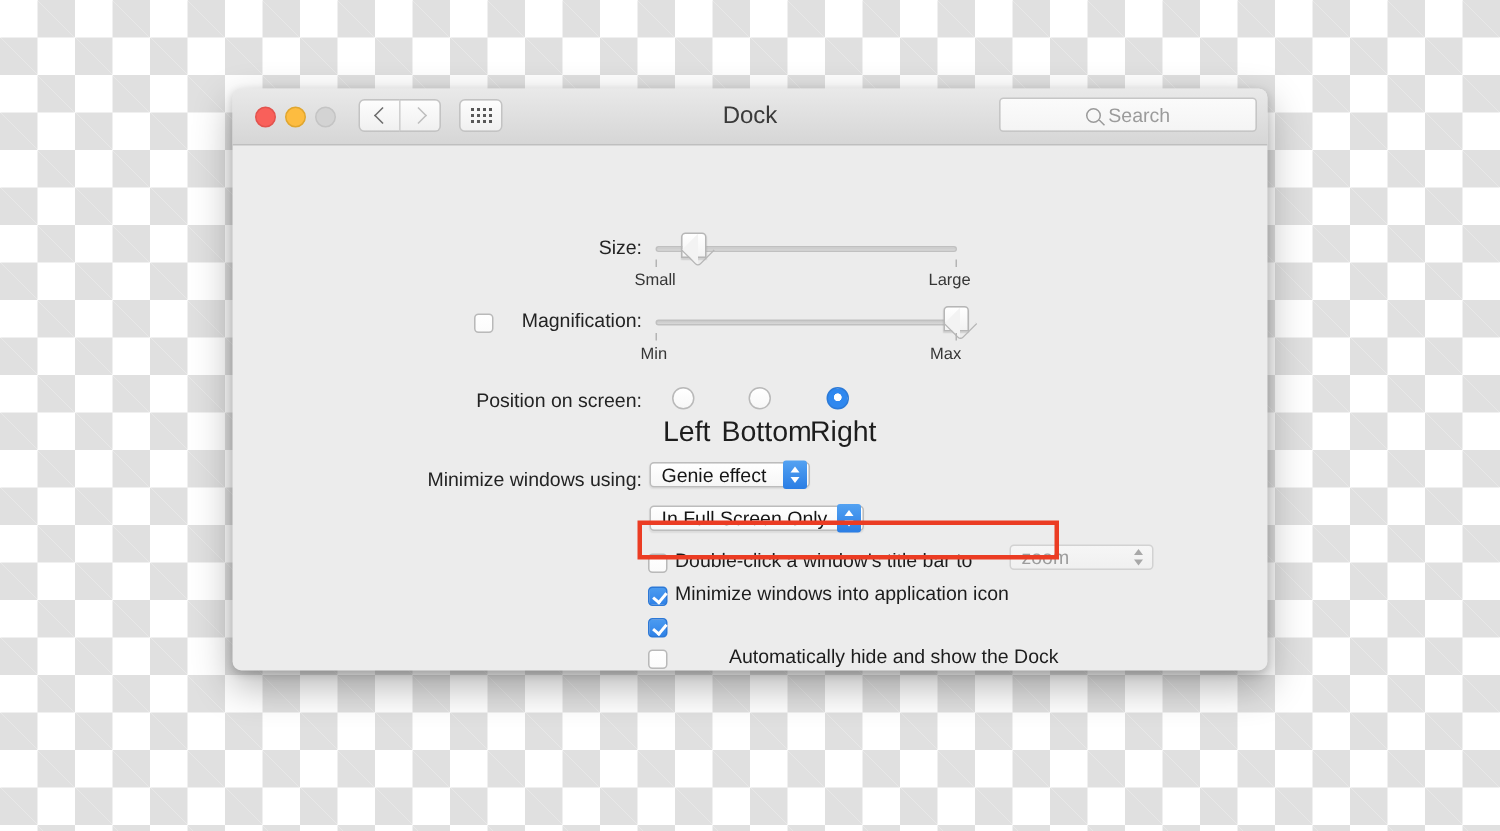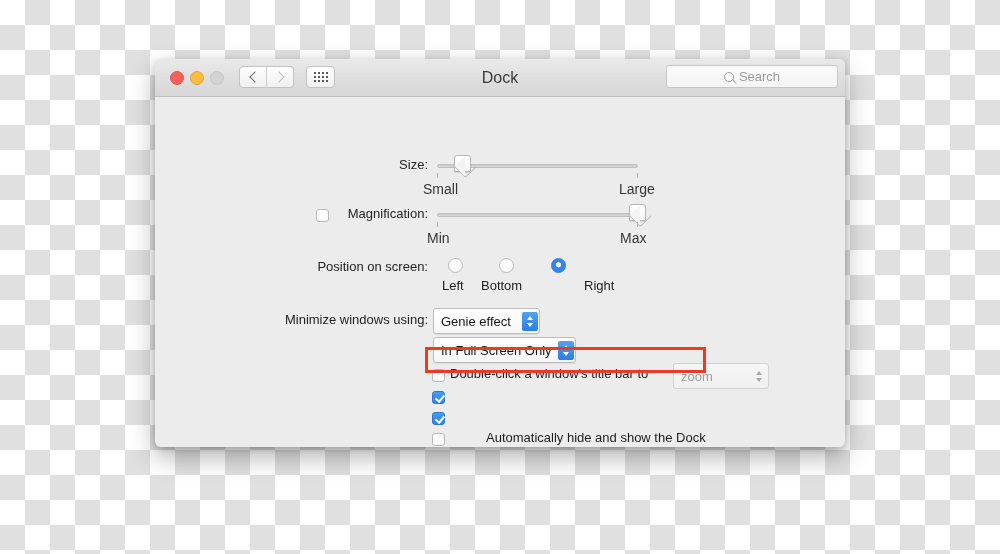--- a/index.html
+++ b/index.html
@@ -195,21 +195,21 @@
     border-radius: 0 0 0 3px;
   }
   .tick {
     position: absolute;
     width: 1px;
     height: 5px;
     background: #b4b4b4;
   }
   .end-label {
     position: absolute;
-    font-size: 14px;
+    font-size: 11px;
     color: #363636;
     white-space: nowrap;
   }
 
   
   .cb {
     position: absolute;
     width: 13px;
     height: 13px;
     border-radius: 3px;
@@ -250,29 +250,29 @@
   .radio.off {
     background: linear-gradient(to bottom, #ffffff, #f7f7f7);
     border: 1px solid #b9b9b9;
   }
   .radio.on {
     background: radial-gradient(circle at 50% 45%, #ffffff 0 2.4px, #2f88ef 2.8px 100%);
     border: 1px solid #2b7ad8;
   }
   .radio-label {
     position: absolute;
-    font-size: 13px;
+    font-size: 19px;
     color: #1d1d1d;
     white-space: nowrap;
   }
 
   
   .popup {
     position: absolute;
-    height: 26px;
+    height: 17px;
     background: linear-gradient(to bottom, #ffffff, #f6f6f6);
     border: 1px solid #bcbcbc;
     border-radius: 3px;
     box-sizing: border-box;
     display: flex;
     align-items: center;
     box-shadow: 0 1px 1px rgba(0,0,0,0.07);
   }
   .popup .pval {
     font-size: 13px;
@@ -387,21 +387,21 @@
       <div class="tick" style="left:482px; top:125px;"></div>
       <div class="end-label" style="left:272px; top:133px;">Min</div>
       <div class="end-label" style="left:465px; top:133px;">Max</div>
 
       <div class="row-label lab-col" style="top:162px;">Position on screen:</div>
       <div class="radio off" style="left:293px; top:161px;"></div>
       <div class="radio off" style="left:344px; top:161px;"></div>
       <div class="radio on" style="left:396px; top:161px;"></div>
       <div class="radio-label" style="left:287px; top:181px;">Left</div>
       <div class="radio-label" style="left:326px; top:181px;">Bottom</div>
-      <div class="radio-label" style="left:385px; top:181px;margin-left:44px;">Right</div>
+      <div class="radio-label" style="left:385px; top:181px;">Right</div>
 
       <div class="row-label lab-col" style="top:215px;">Minimize windows using:</div>
       <div class="popup" style="left:278px; top:211px; width:107px;">
         <span class="pval">Genie effect</span>
         <span class="steppers">
           <span class="up"></span>
             <span class="dn"></span>
         </span>
       </div>
 
@@ -417,20 +417,21 @@
       <div class="cb-text" style="left:295px; top:269px;">Double-click a window's title bar to</div>
       <div class="popup disabled" style="left:518px; top:266px; width:96px;">
         <span class="pval">zoom</span>
         <span class="steppers">
           <span class="up"></span>
             <span class="dn"></span>
         </span>
       </div>
 
       <div class="cb on" style="left:277px; top:294px;"></div>
+      <div class="cb-text" style="left:295px; top:291px;">Minimize windows into application icon</div>
 
       <div class="cb on" style="left:277px; top:315px;"></div>
 
       <div class="cb off" style="left:277px; top:336px;"></div>
       <div class="cb-text" style="left:295px; top:333px;margin-left:36px;">Automatically hide and show the Dock</div>
 
     </div>
   </div>
 
   <div id="highlight-box" style="left:425px; top:347px; width:281px; height:26px;"></div>

